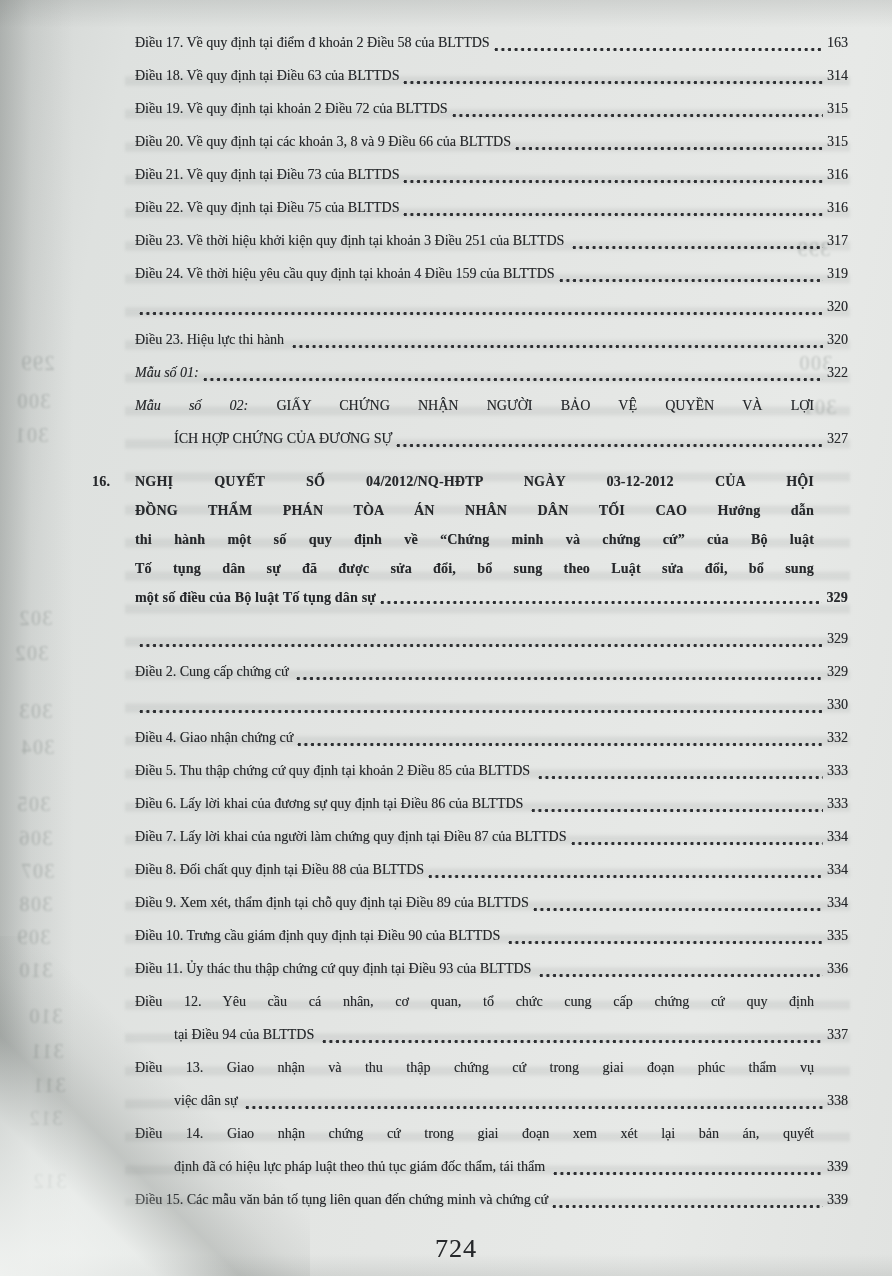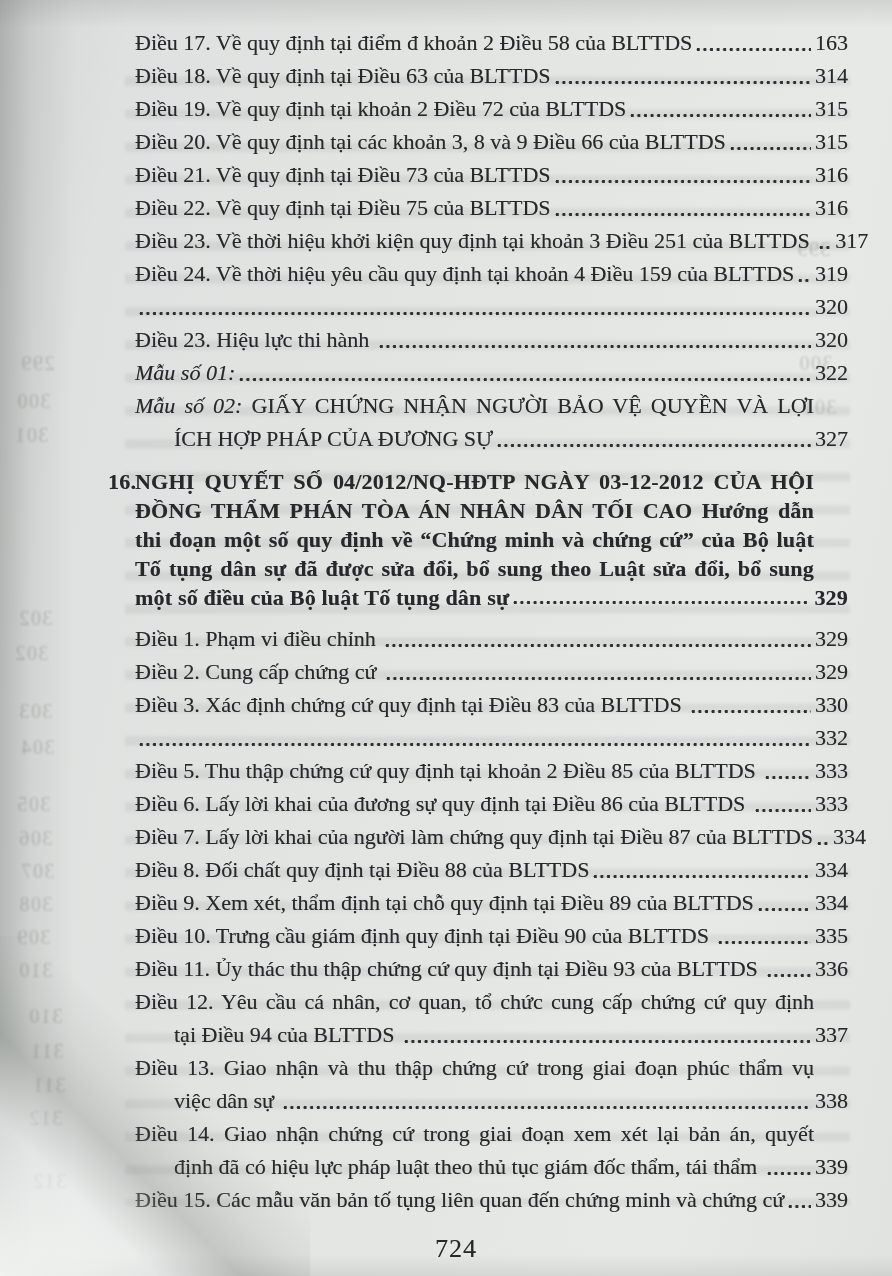--- a/index.html
+++ b/index.html
@@ -20,23 +20,23 @@
       rgba(106,112,108,.26) 37%, rgba(106,112,108,.10) 47%, rgba(0,0,0,0) 58%); }
   
   .bleed-bands { position:absolute; left:125px; right:42px; top:56px; height:1150px; pointer-events:none;
     background: repeating-linear-gradient(180deg, rgba(0,0,0,0) 0 20px,
       rgba(103,111,107,.11) 21px 29px, rgba(0,0,0,0) 30px 33px);
     filter: blur(1.5px); }
   .ghost { position:absolute; font-size:20px; letter-spacing:1.5px; color:#68716d;
     opacity:.32; transform:scaleX(-1); filter:blur(.8px); white-space:nowrap; }
 
   .toc { position:absolute; left:92px; top:26px; width:756px;
-    font-size:22px; line-height:33px; text-shadow:.25px .25px 0 rgba(38,40,43,.4); }
+    font-size:14px; line-height:33px; text-shadow:.25px .25px 0 rgba(38,40,43,.4); }
   .toc-item { position:relative; padding-left:43px; }
-  .toc-item .num { position:absolute; left:16px; top:0; font-weight:bold; }
+  .toc-item .num { position:absolute; left:0; top:0; font-weight:bold; }
   .toc-item.heading { font-weight:bold; line-height:29px; margin-top:12px; margin-bottom:10px; letter-spacing:.2px; }
   .line { display:flex; align-items:baseline; white-space:pre; }
   .line.cont { padding-left:39px; }
   .heading .line.cont { padding-left:0; }
   .line.fill { display:block; text-align:justify; text-align-last:justify; padding-right:34px; white-space:normal; }
   .dots { flex:1 1 auto; min-width:12px; align-self:flex-end; height:9px; margin:0 4px 5px 4px;
     background-image: radial-gradient(circle at 2.2px 4.5px, #2c2e31 1.45px, rgba(0,0,0,0) 1.9px);
     background-size: 6.6px 9px; background-repeat: repeat-x; }
   .pg { flex:0 0 auto; }
   .seg-i { font-style:italic;margin-top:40px; }
@@ -161,80 +161,79 @@
   </div>
       </div>
       <div class="toc-item entry">
 
   <div class="line fill">
     <span class="txt"><span class="seg-i">Mẫu số 02:</span><span> GIẤY CHỨNG NHẬN NGƯỜI BẢO VỆ QUYỀN VÀ LỢI</span></span>
     
     
   </div>
         <div class="line cont">
-    <span class="txt"><span>ÍCH HỢP PHÁP CỦA ĐƯƠNG SỰ</span></span>
+    <span class="txt"><span>ÍCH HỢP CHỨNG CỦA ĐƯƠNG SỰ</span></span>
     <span class="dots"></span>
     <span class="pg">327</span>
   </div>
       </div>
       <div class="toc-item heading">
     <span class="num">16.</span>
   <div class="line fill">
     <span class="txt"><span>NGHỊ QUYẾT SỐ 04/2012/NQ-HĐTP NGÀY 03-12-2012 CỦA HỘI</span></span>
     
     
   </div>
         <div class="line fill cont">
     <span class="txt"><span>ĐỒNG THẨM PHÁN TÒA ÁN NHÂN DÂN TỐI CAO Hướng dẫn</span></span>
     
     
   </div>
         <div class="line fill cont">
-    <span class="txt"><span>thi đoạn một số quy định về “Chứng minh và chứng cứ” của Bộ luật</span></span>
+    <span class="txt"><span>thi hành một số quy định về “Chứng minh và chứng cứ” của Bộ luật</span></span>
     
     
   </div>
         <div class="line fill cont">
     <span class="txt"><span>Tố tụng dân sự đã được sửa đổi, bổ sung theo Luật sửa đổi, bổ sung</span></span>
     
     
   </div>
         <div class="line cont">
     <span class="txt"><span>một số điều của Bộ luật Tố tụng dân sự</span></span>
     <span class="dots"></span>
     <span class="pg">329</span>
   </div>
       </div>
       <div class="toc-item entry">
 
   <div class="line">
-    <span class="txt"><span>Điều 1. Phạm vi điều chỉnh </span></span>
     <span class="dots"></span>
     <span class="pg">329</span>
   </div>
       </div>
       <div class="toc-item entry">
 
   <div class="line">
     <span class="txt"><span>Điều 2. Cung cấp chứng cứ </span></span>
     <span class="dots"></span>
     <span class="pg">329</span>
   </div>
       </div>
       <div class="toc-item entry">
 
   <div class="line">
-    <span class="txt"><span>Điều 3. Xác định chứng cứ quy định tại Điều 83 của BLTTDS </span></span>
     <span class="dots"></span>
     <span class="pg">330</span>
   </div>
       </div>
       <div class="toc-item entry">
 
   <div class="line">
+    <span class="txt"><span>Điều 4. Giao nhận chứng cứ</span></span>
     <span class="dots"></span>
     <span class="pg">332</span>
   </div>
       </div>
       <div class="toc-item entry">
 
   <div class="line">
     <span class="txt"><span>Điều 5. Thu thập chứng cứ quy định tại khoản 2 Điều 85 của BLTTDS </span></span>
     <span class="dots"></span>
     <span class="pg">333</span>

